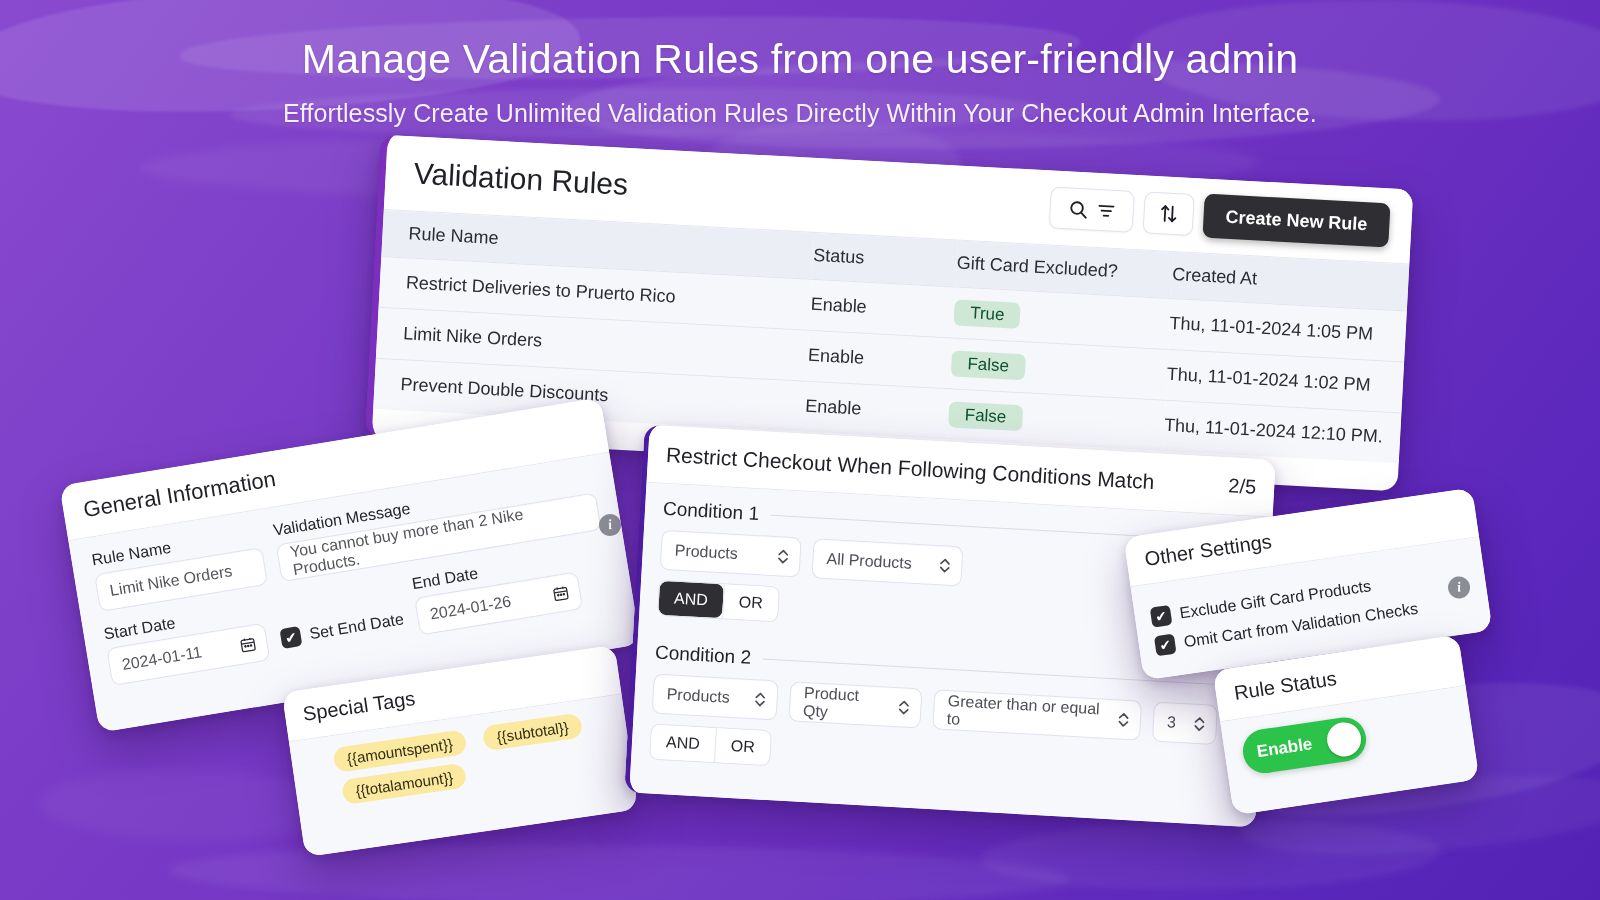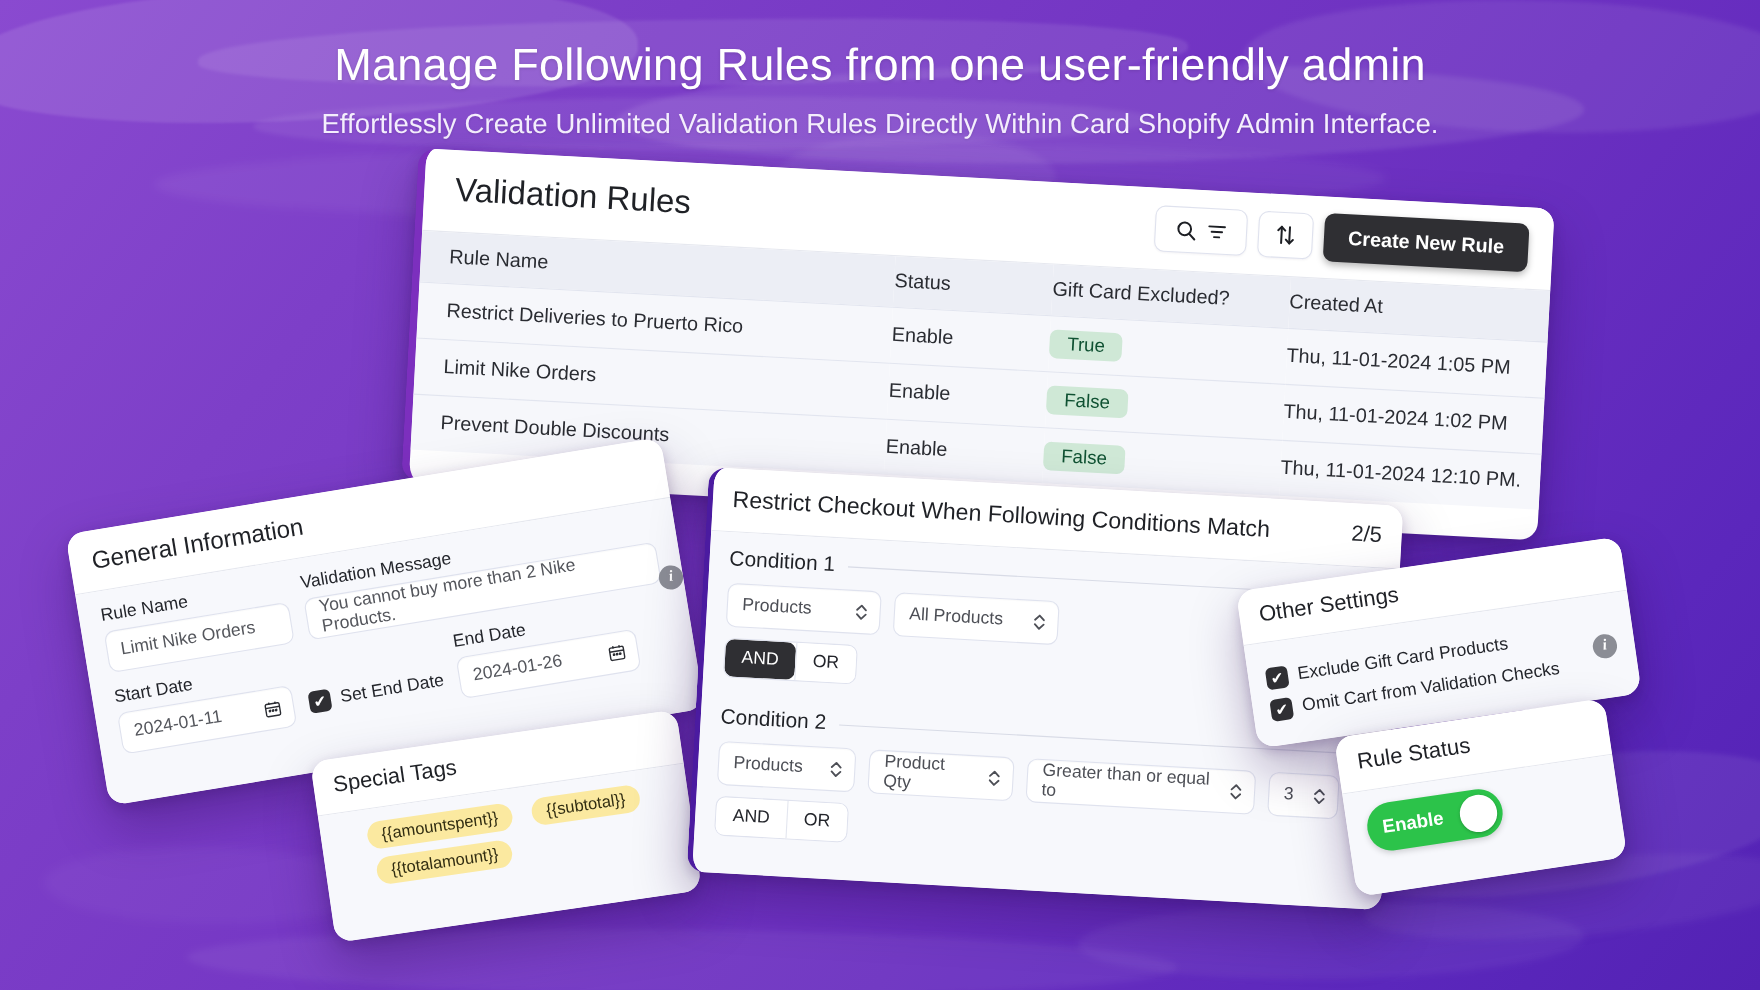--- a/index.html
+++ b/index.html
@@ -233,22 +233,22 @@
 <div class="brush b4"></div>
 <div class="brush b5"></div>
 <div class="brush b6"></div>
 <div class="brush b7"></div>
 <div class="brush b8"></div>
 <div class="brush b9"></div>
 <div class="brush b10"></div>
 <div class="brush b11"></div>
 <div class="brush b12"></div>
 
-<h1 class="hero-title">Manage Following Rules from one user-friendly admin</h1>
-<p class="hero-sub">Effortlessly Create Unlimited Validation Rules Directly Within Card Shopify Admin Interface.</p>
+<h1 class="hero-title">Manage Validation Rules from one user-friendly admin</h1>
+<p class="hero-sub">Effortlessly Create Unlimited Validation Rules Directly Within Your Checkout Admin Interface.</p>
 
 <div class="card" id="rules-card">
   <div class="card-head">
     <div class="card-title">Validation Rules</div>
     <div class="head-actions">
       <div class="icon-btn wide">
         <span class="ic">
           <svg width="21" height="21" viewBox="0 0 24 24" fill="none" stroke="#1d1f24" stroke-width="2.1" stroke-linecap="round">
             <circle cx="10.5" cy="10.5" r="6.6"></circle>
               <line x1="15.4" y1="15.4" x2="21" y2="21"></line>

